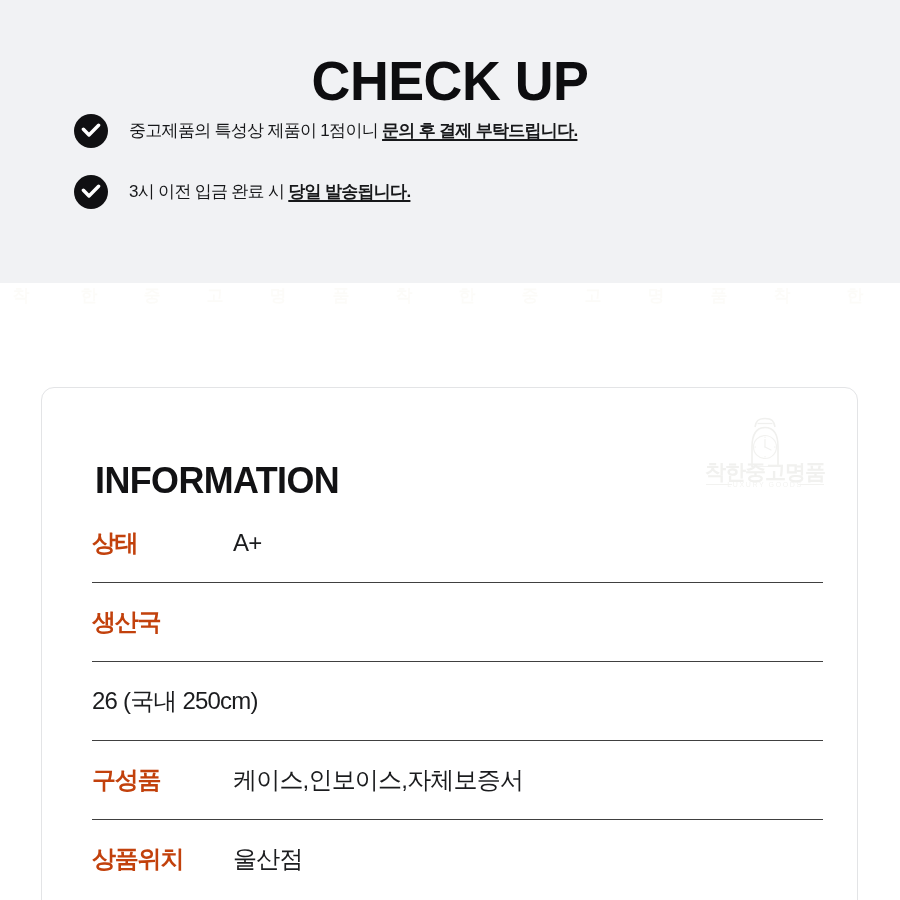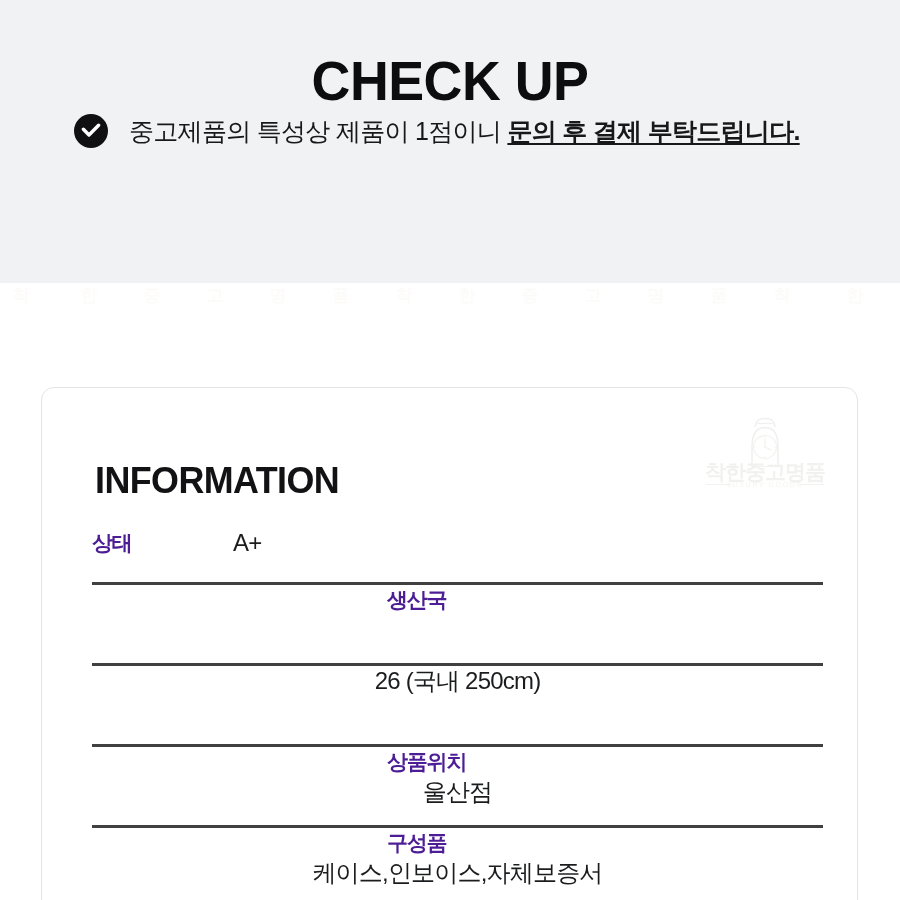--- a/index.html
+++ b/index.html
@@ -79,21 +79,21 @@
   .check-icon svg {
     position: absolute;
     left: 7px;
     top: 8px;
     width: 20px;
     height: 18px;
     display: block;
   }
 
   .check-text {
-    font-size: 25px;
+    font-size: 17px;
     line-height: 38px;
     color: #17181a;
     font-weight: 400;
     letter-spacing: -0.7px;
     white-space: nowrap;
     font-family: "Liberation Sans", "DejaVu Sans", sans-serif;
   }
   .check-text .em {
     font-weight: 700;
     text-decoration: underline;
@@ -210,30 +210,29 @@
     top: 116px;
     width: 731px;
   }
   .spec-row {
     position: relative;
     height: 78px;
     display: flex;
     align-items: center;
   }
   .spec-row + .spec-row {
-    border-top: 3px solid #404040;
-    flex-direction: column;
+    border-top: 1px solid #404040;
   }
   .spec-label {
     flex: 0 0 auto;
     width: 141px;
-    font-size: 21px;
+    font-size: 24px;
     line-height: 30px;
     font-weight: 700;
-    color: #4c1d95;
+    color: #c2410c;
     letter-spacing: -1.2px;
     white-space: nowrap;
   }
   .spec-value {
     flex: 1 1 auto;
     font-size: 24px;
     line-height: 30px;
     font-weight: 400;
     color: #1b1c1e;
     letter-spacing: -0.8px;
@@ -253,20 +252,28 @@
 
       <div class="check-row">
         <span class="check-icon">
           <svg viewBox="0 0 20 18" aria-hidden="true">
             <path d="M2.4 7.3 L8.0 13.0 L17.6 3.2" fill="none" stroke="#ffffff" stroke-width="3.4" stroke-linecap="round" stroke-linejoin="round"></path>
           </svg>
         </span>
         <span class="check-text"><span>중고제품의 특성상 제품이 1점이니 </span><span class="em">문의 후 결제 부탁드립니다.</span></span>
       </div>
 
+      <div class="check-row">
+        <span class="check-icon">
+          <svg viewBox="0 0 20 18" aria-hidden="true">
+            <path d="M2.4 7.3 L8.0 13.0 L17.6 3.2" fill="none" stroke="#ffffff" stroke-width="3.4" stroke-linecap="round" stroke-linejoin="round"></path>
+          </svg>
+        </span>
+        <span class="check-text"><span>3시 이전 입금 완료 시 </span><span class="em">당일 발송됩니다.</span></span>
+      </div>
 
     </div>
   </section>
 
   <div class="wm-strip">
     <span class="wm-tile" style="left:6px">착</span>
     <span class="wm-tile" style="left:74px">한</span>
     <span class="wm-tile" style="left:137px">중</span>
     <span class="wm-tile" style="left:200px">고</span>
     <span class="wm-tile" style="left:263px">명</span>
@@ -318,25 +325,25 @@
 
       <div class="spec-row">
         <div class="spec-label">생산국</div>
       </div>
 
       <div class="spec-row">
         <div class="spec-value">26 (국내 250cm)</div>
       </div>
 
       <div class="spec-row">
+        <div class="spec-label">구성품</div>
+        <div class="spec-value">케이스,인보이스,자체보증서</div>
+      </div>
+
+      <div class="spec-row">
         <div class="spec-label">상품위치</div>
         <div class="spec-value">울산점</div>
       </div>
 
-      <div class="spec-row">
-        <div class="spec-label">구성품</div>
-        <div class="spec-value">케이스,인보이스,자체보증서</div>
-      </div>
-
     </div>
   </section>
 
 </div>
 
 </body></html>

